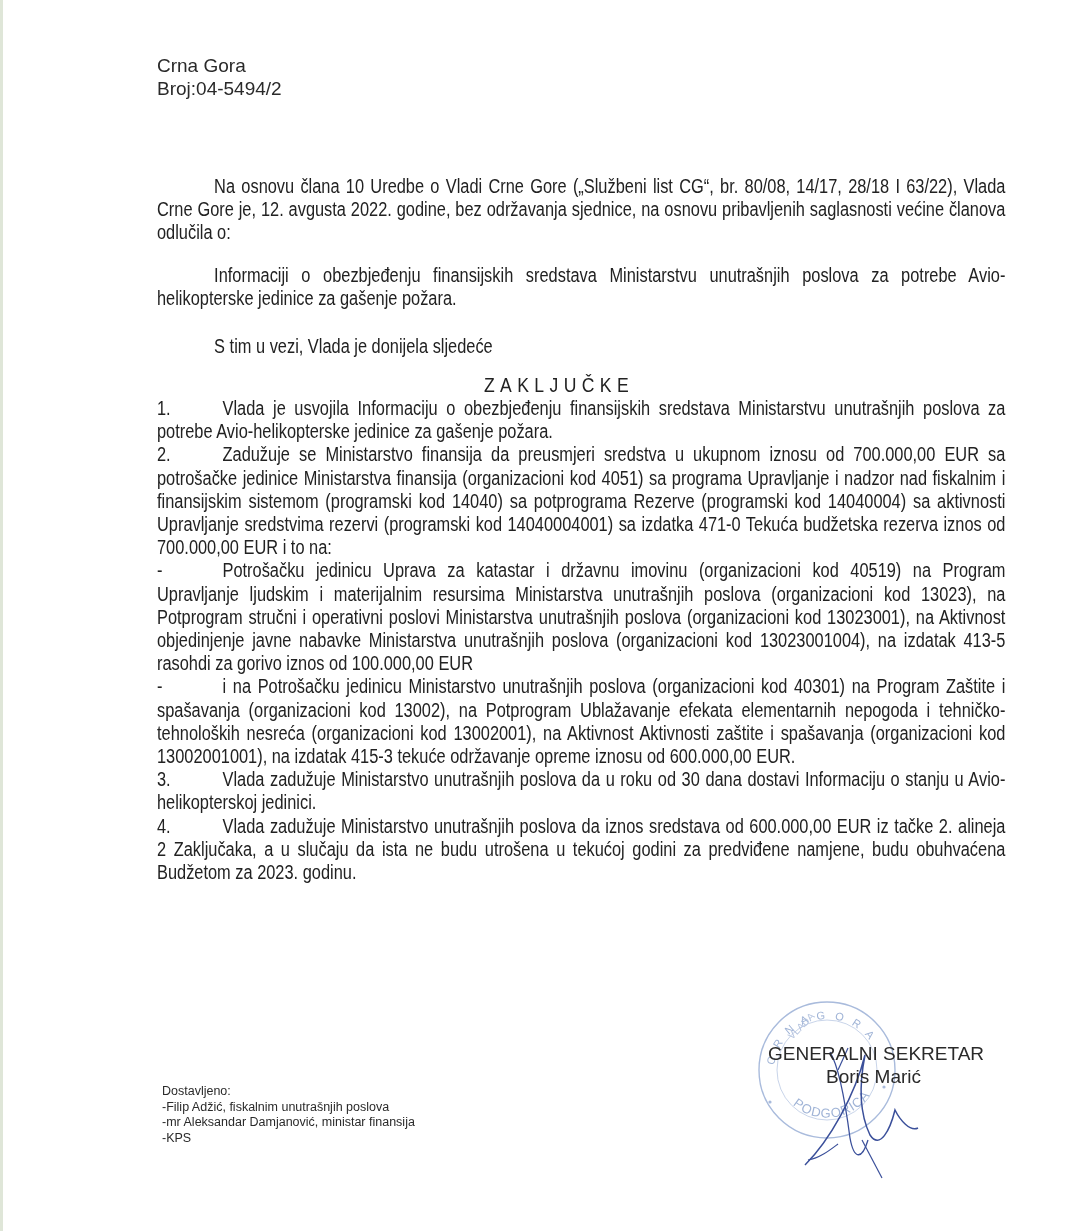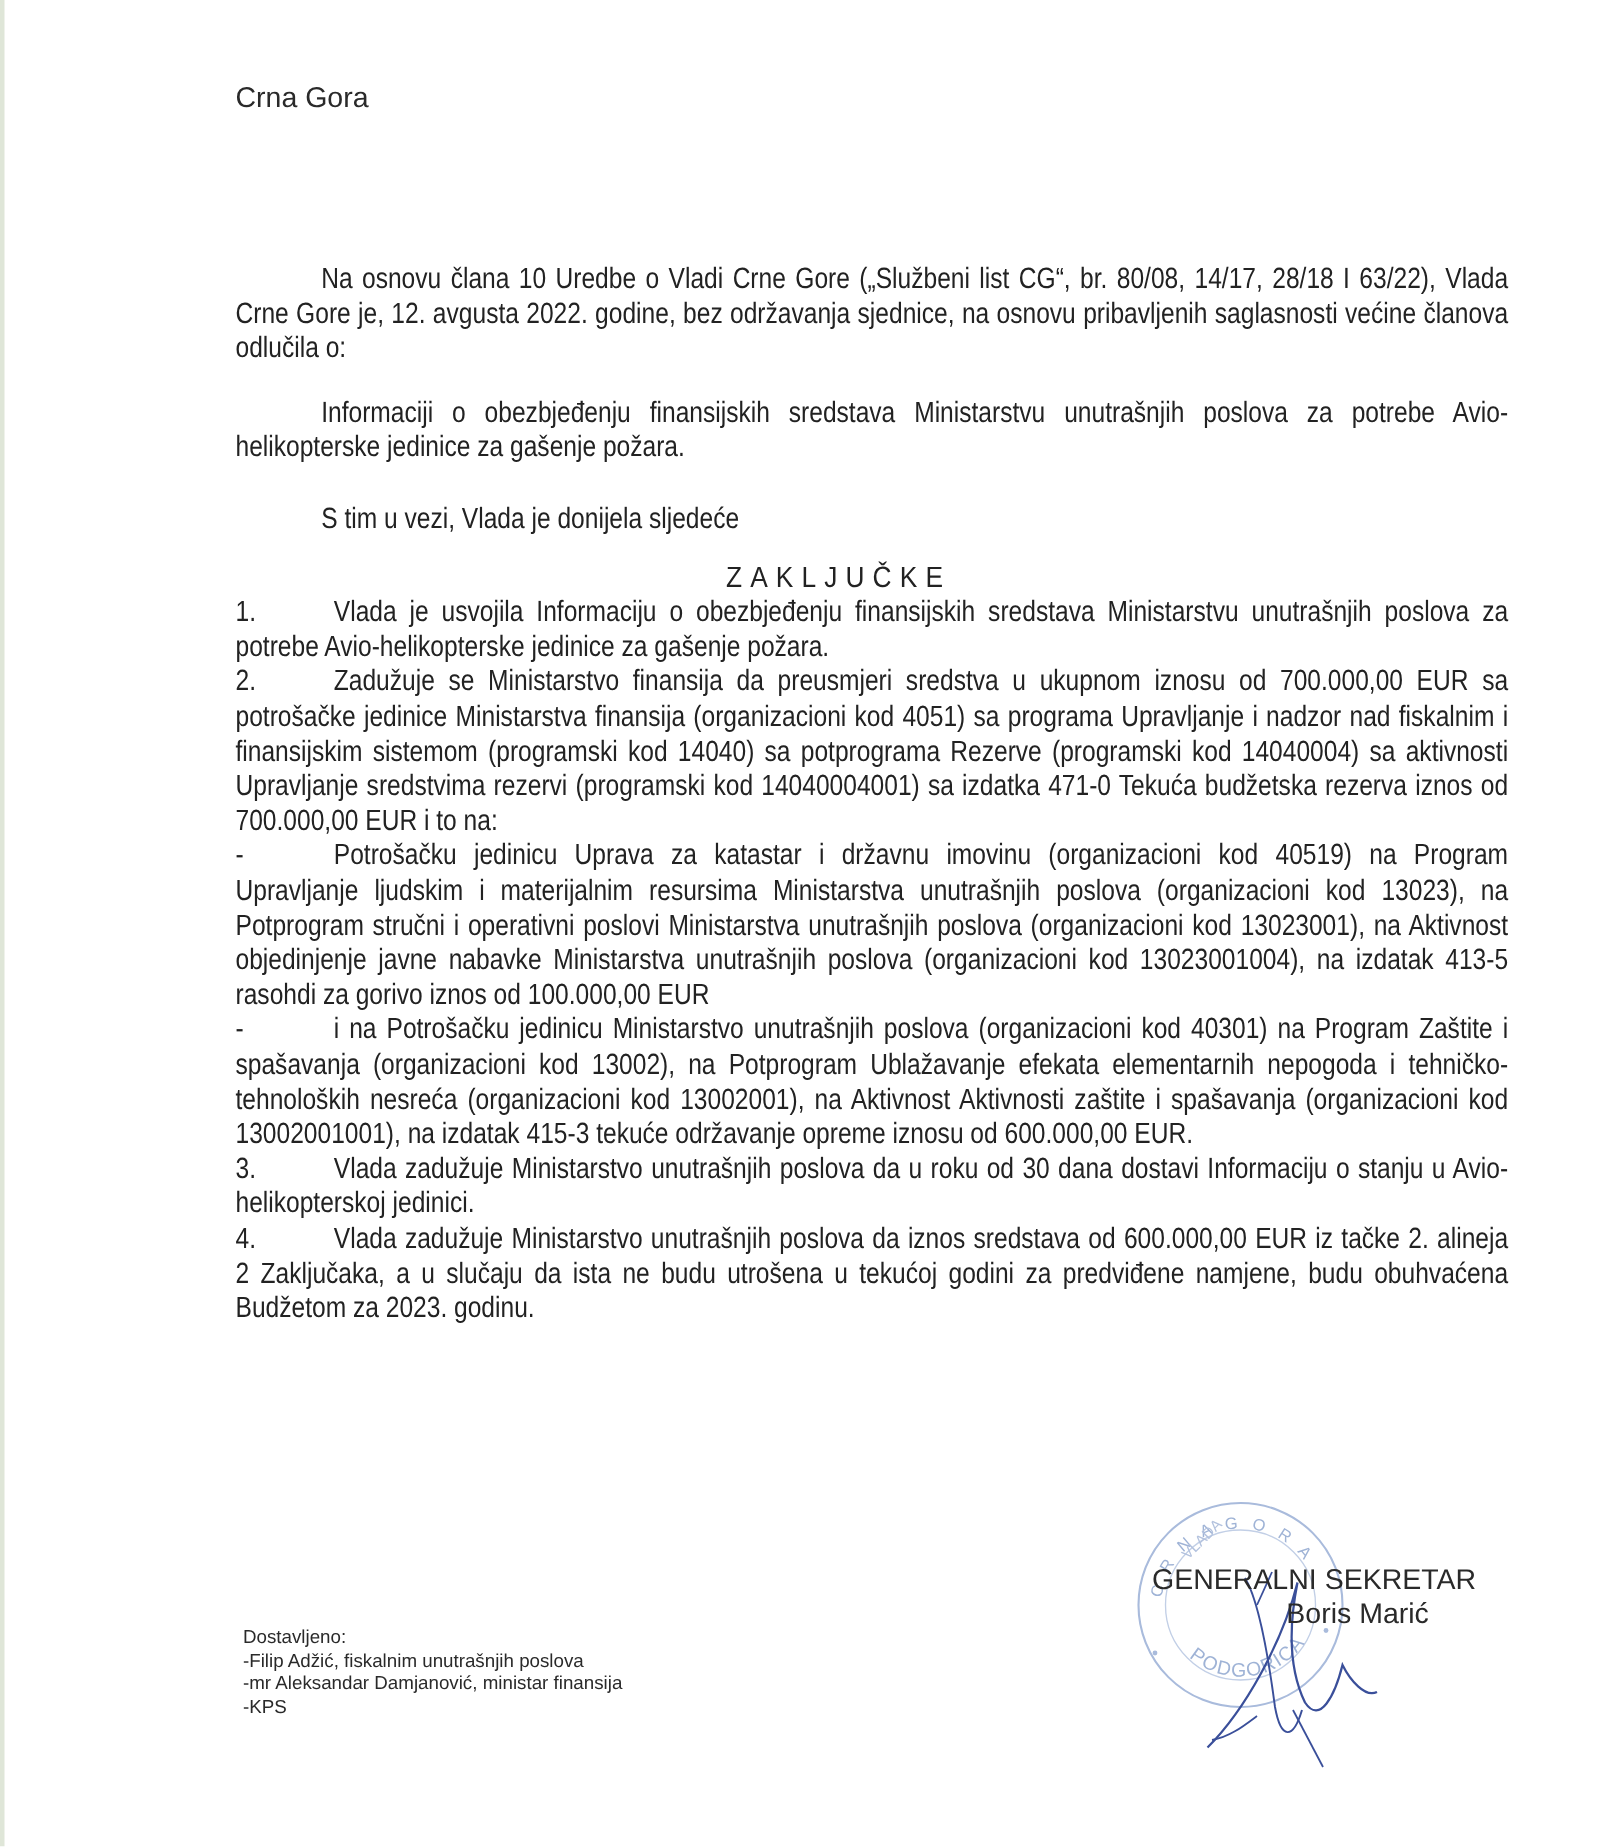--- a/index.html
+++ b/index.html
@@ -74,21 +74,20 @@
       left: 768px;
       top: 1004px;
       font-size: 19px;
       line-height: 23px;
       color: #2a2a2a;
       z-index: 3;
       margin-top: 38px;
     }
     .signature .name {
       padding-left: 58px;
-      text-align: center;
     }
 
     .stamp {
       position: absolute;
       left: 752px;
       top: 992px;
       width: 150px;
       height: 150px;
       z-index: 1;
     }
@@ -111,20 +110,21 @@
     }
     .distribution div { white-space: nowrap; }
   </style>
 </head>
 <body>
 
 <div class="left-edge"></div>
 
 <div class="header">
   <div>Crna Gora</div>
+  <div>Broj:04-5494/2</div>
 </div>
 
 <p class="body-text indent" id="intro" style="margin:0">Na osnovu člana 10 Uredbe o Vladi Crne Gore („Službeni list CG“, br. 80/08, 14/17, 28/18 I 63/22), Vlada Crne Gore je, 12. avgusta 2022. godine, bez održavanja sjednice, na osnovu pribavljenih saglasnosti većine članova odlučila o:</p>
 
 <p class="body-text indent" id="subject" style="margin:0">Informaciji o obezbjeđenju finansijskih sredstava Ministarstvu unutrašnjih poslova za potrebe Avio-helikopterske jedinice za gašenje požara.</p>
 
 <p class="body-text indent" id="svez" style="margin:0">S tim u vezi, Vlada je donijela sljedeće</p>
 
 <div class="title-zak">ZAKLJUČKE</div>
 

